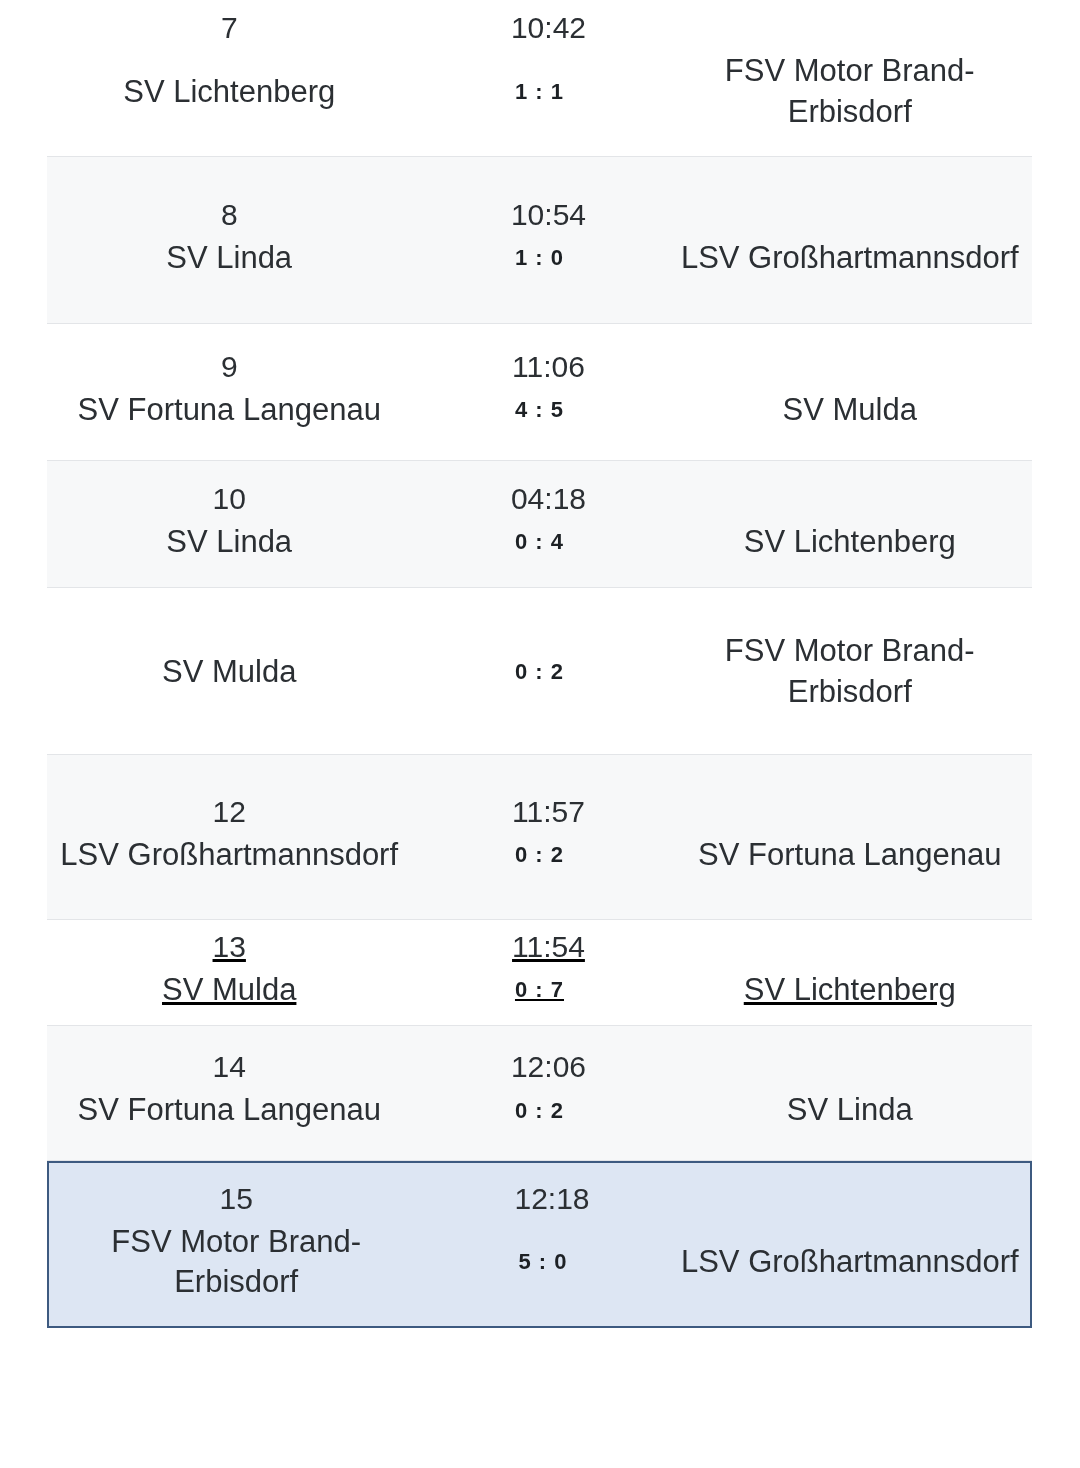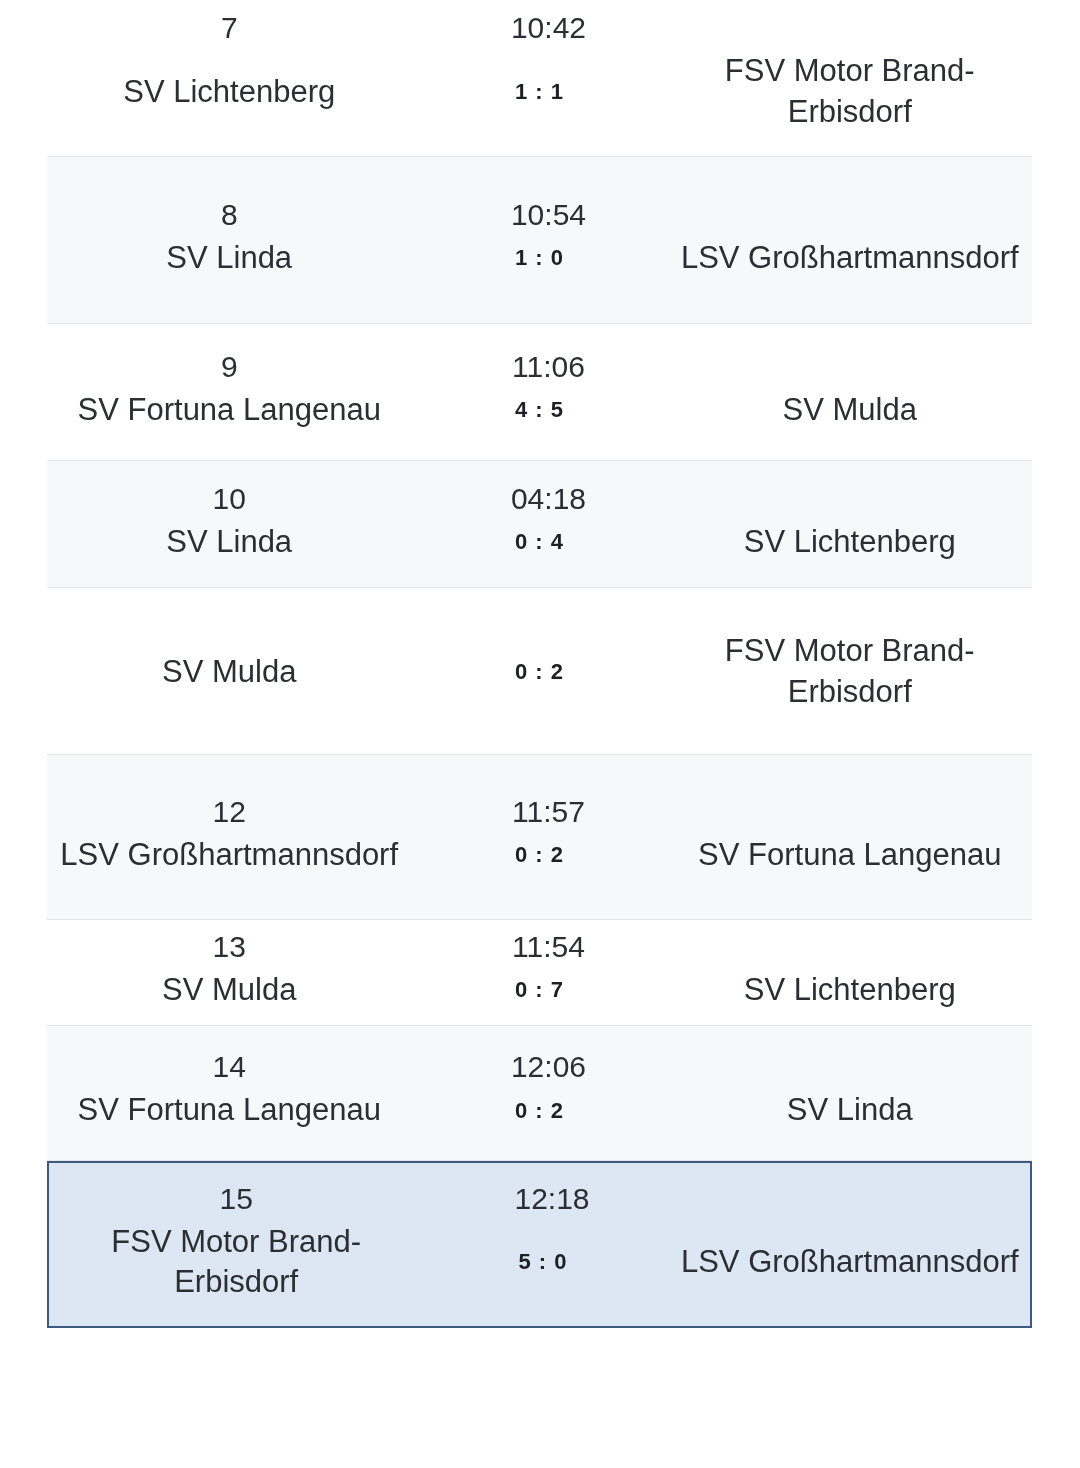--- a/index.html
+++ b/index.html
@@ -159,21 +159,21 @@
           <div class="time">11:57</div>
           <div class="pad"></div>
         </div>
         <div class="row-bottom">
           <div class="team">LSV Großhartmannsdorf</div>
           <div class="score">0 : 2</div>
           <div class="team">SV Fortuna Langenau</div>
         </div>
       </div>
     </div>
-    <div class="match-row" style="min-height: 95px;">
+    <div class="match-row" style="min-height: 95px; text-decoration: underline;">
       <div class="row-inner">
         <div class="row-top">
           <div class="num">13</div>
           <div class="time">11:54</div>
           <div class="pad"></div>
         </div>
         <div class="row-bottom">
           <div class="team">SV Mulda</div>
           <div class="score">0 : 7</div>
           <div class="team">SV Lichtenberg</div>

